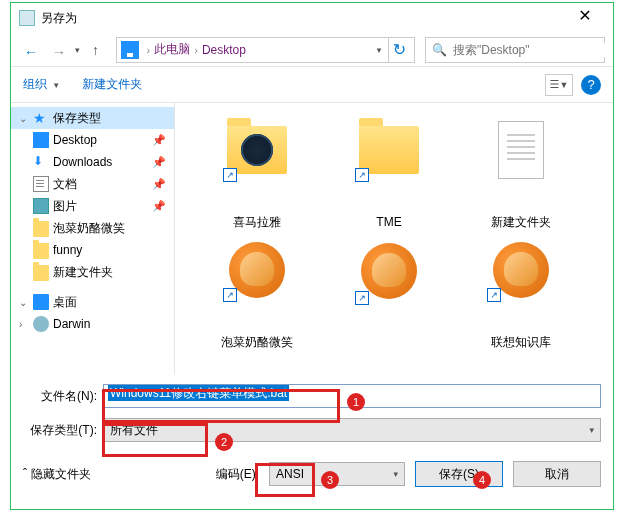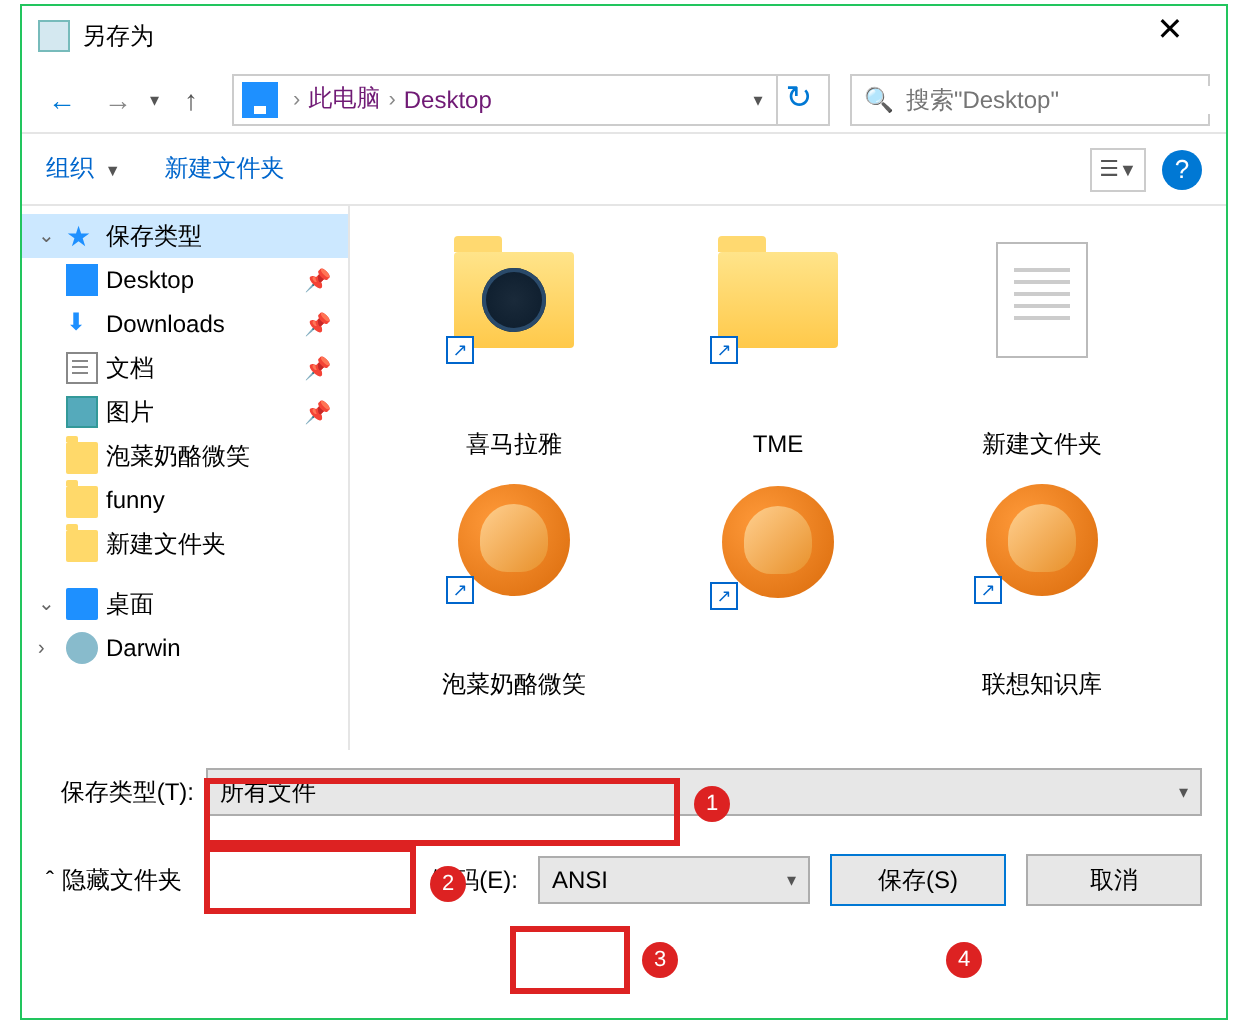--- a/index.html
+++ b/index.html
@@ -215,20 +215,26 @@
             <div class="lion"></div>
             <span class="arrow-shortcut">↗</span>
           </div>
         <div class="label">联想知识库</div>
       </div>
     </div>
   </div>
 
   <div class="bottom">
     <div class="field-row">
+      <div class="lbl">文件名(N):</div>
+      <div class="input-wrap">
+        <div class="fname"><span>Windows11修改右键菜单模式.bat</span></div>
+      </div>
+    </div>
+    <div class="field-row">
       <div class="lbl">保存类型(T):</div>
       <div class="input-wrap">
         <div class="ftype">
             <span>所有文件</span>
             <span class="dropcaret">▾</span>
           </div>
       </div>
     </div>
   </div>
 

